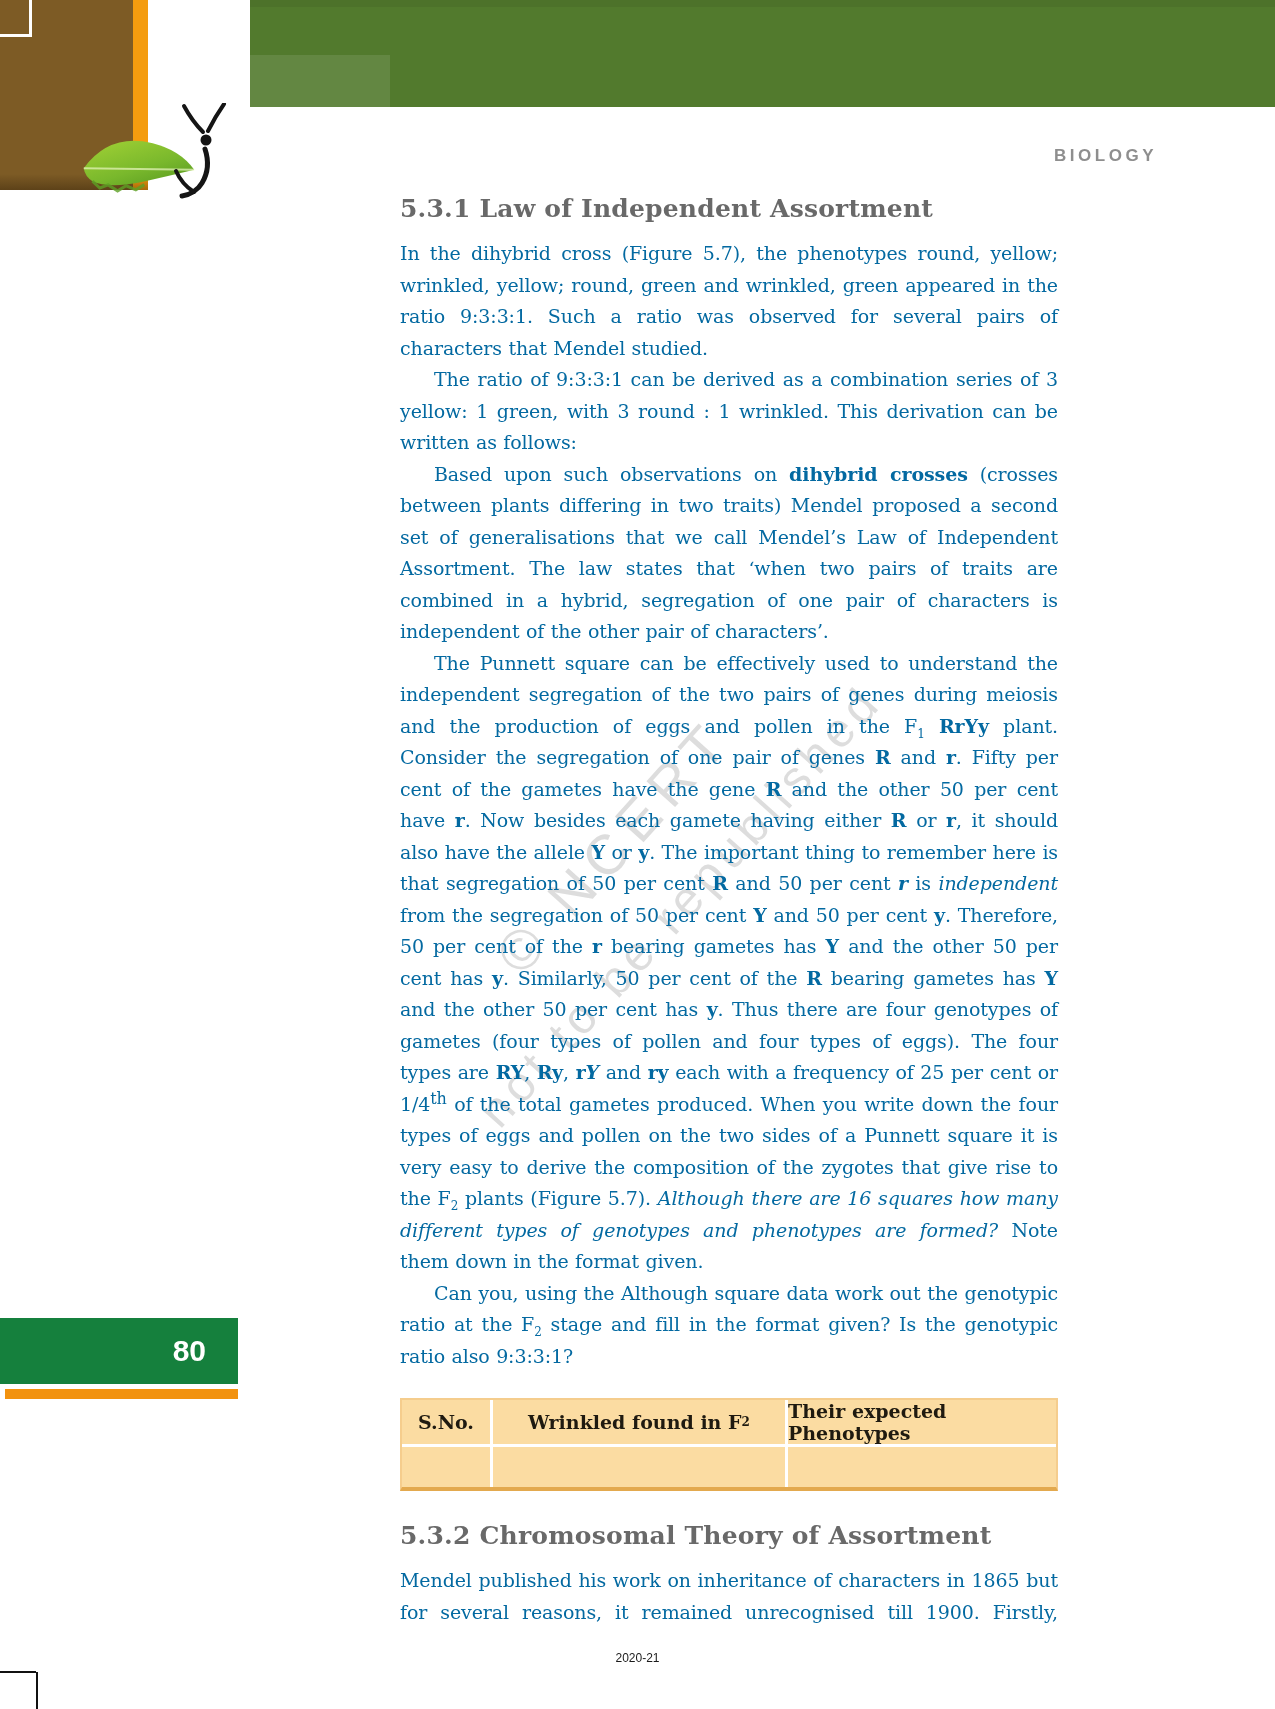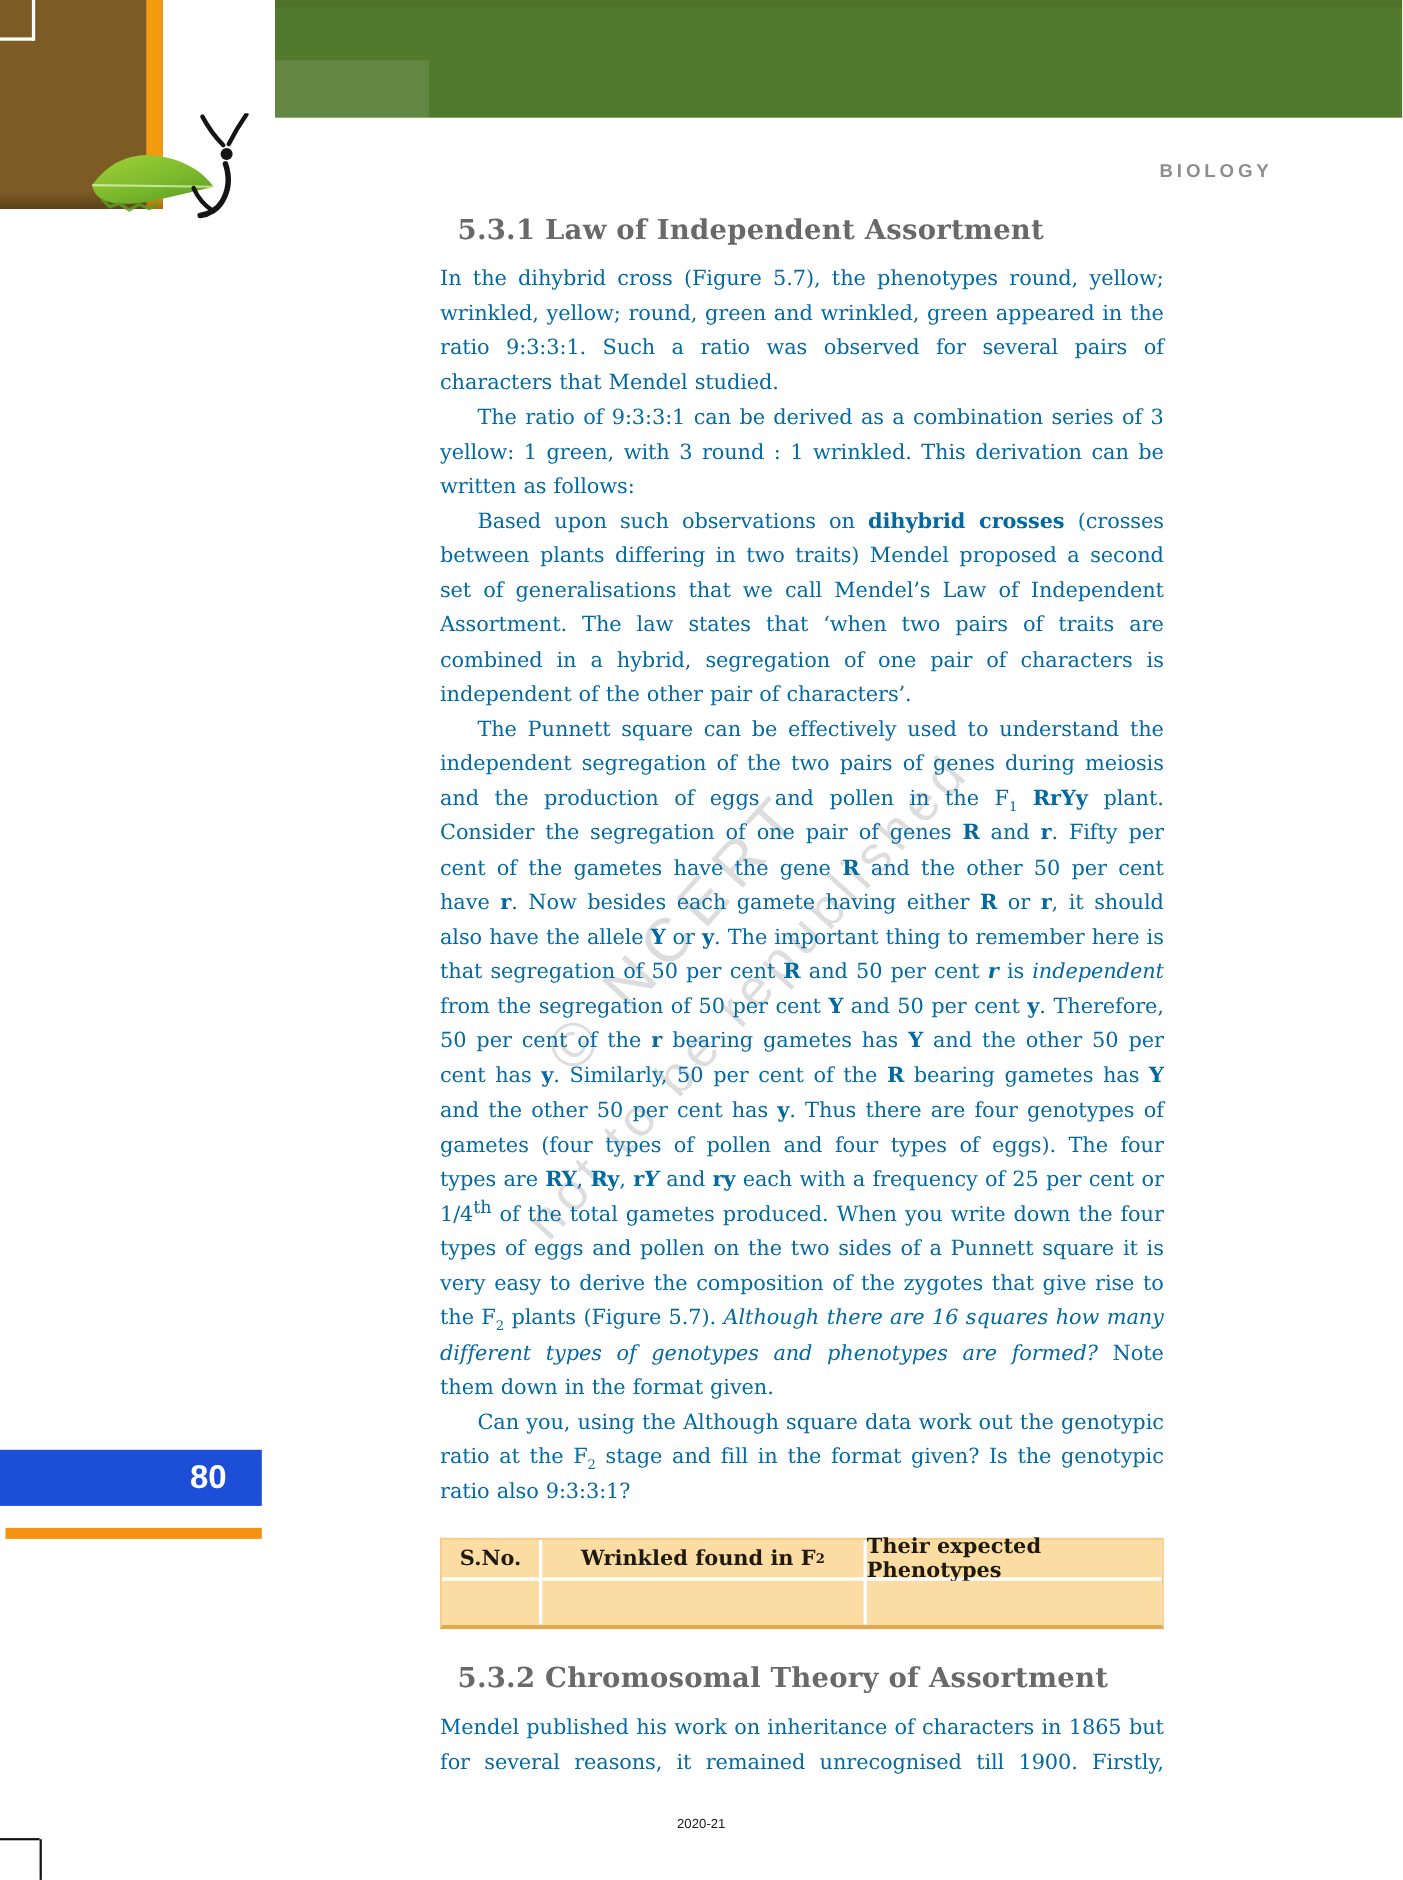--- a/index.html
+++ b/index.html
@@ -30,43 +30,43 @@
     position:absolute;left:260px;top:640px;width:760px;height:460px;
     display:flex;flex-direction:column;align-items:center;justify-content:center;
     transform:rotate(-48deg);pointer-events:none;z-index:0;
     color:rgba(170,170,170,0.40);font-family:"Liberation Sans",sans-serif;
   }
   .watermark .wl1{font-size:56px;letter-spacing:10px;line-height:108px;}
   .watermark .wl2{font-size:48px;letter-spacing:6px;line-height:70px;}
   
   .content{position:absolute;left:400px;top:188px;width:658px;z-index:1;}
   h2.sec{
-    font-size:25px;font-weight:bold;color:#696969;margin:6px 0 15px 16px;letter-spacing:0.2px;
+    font-size:25px;font-weight:bold;color:#696969;margin:6px 0 15px 0;letter-spacing:0.2px;
   }
   .content p{
     font-size:19px;line-height:31.5px;margin:0;text-align:justify;
     word-spacing:0.5px;letter-spacing:-0.1px;color:#0369a1;
   }
   .content p.indent{text-indent:34px;}
   .content p.stretch{text-align-last:justify;}
   .content sub{font-size:12px;line-height:0;vertical-align:-5px;}
   .content sup{font-size:16px;line-height:0;vertical-align:7px;}
   
   .fmt-table{
     margin-top:26px;display:grid;grid-template-columns:88px 292px 1fr;gap:3px;
     background:#ffffff;border:2px solid #f5cd8d;border-bottom:4px solid #e3a94e;
   }
   .fmt-cell{background:#fbdca2;display:flex;align-items:center;justify-content:center;}
-  .fmt-head{height:34px;font-weight:bold;font-size:19px;color:#1f1a10;}
+  .fmt-head{height:44px;font-weight:bold;font-size:19px;color:#1f1a10;}
   .fmt-head sub{font-size:12px;vertical-align:-5px;line-height:0;}
   .fmt-empty{height:40px;}
   h2.sec2{margin-top:30px;}
   
   .page-badge{
-    position:absolute;left:0;top:1318px;width:238px;height:51px;background:#1d4ed8;
+    position:absolute;left:0;top:1318px;width:238px;height:66px;background:#15803d;
     font-family:"Liberation Sans",sans-serif;font-weight:bold;font-size:30px;color:#ffffff;
     display:flex;align-items:center;justify-content:flex-end;padding-right:32px;box-sizing:border-box;
   }
   .page-badge-bar{position:absolute;left:5px;top:1389px;width:233px;height:10px;background:#f2920f;}
   .footer-year{
     position:absolute;left:0;bottom:44px;width:100%;text-align:center;
     font-family:"Liberation Sans",sans-serif;font-size:12px;color:#1a1a1a;
   }
 </style>
 </head>

